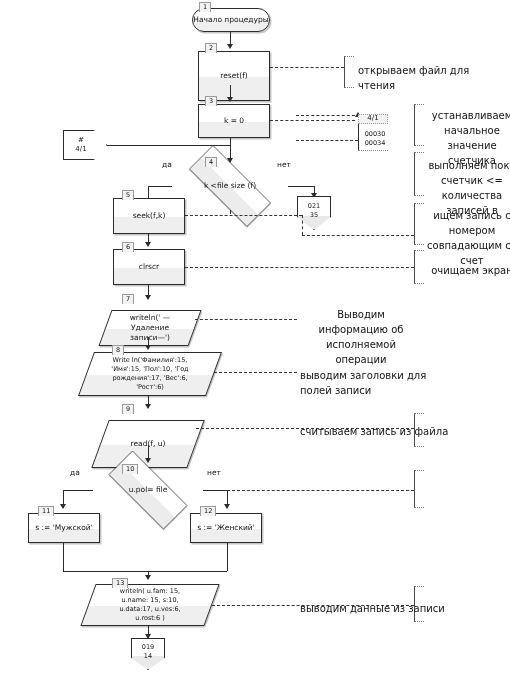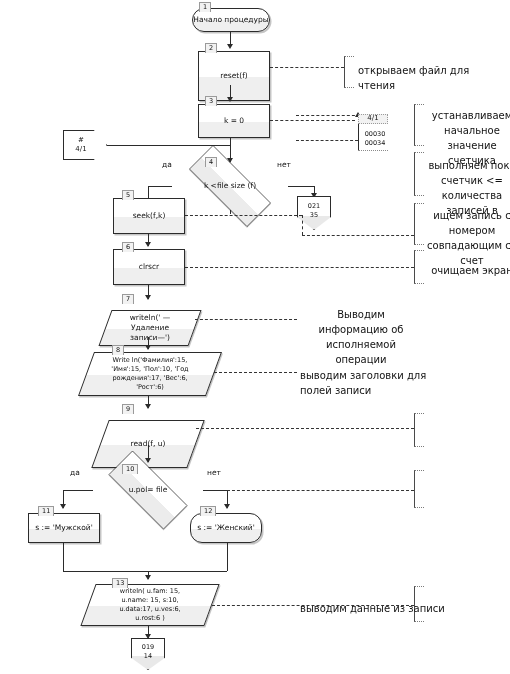--- a/index.html
+++ b/index.html
@@ -294,20 +294,21 @@
   <div class="num" style="left:122px;top:404px;">9</div>
   <div class="node io" style="left:100px;top:411px;width:96px;height:48px;margin-top:9px;">
     <div class="skew"></div>
     <span class="txt">read(f, u)</span>
   </div>
   <div class="dashh" style="left:196px;top:428px;width:218px;"></div>
   <div class="vline" style="left:148px;top:445px;height:17px;"></div>
   <div class="arrow-d" style="left:144.5px;top:458px;"></div>
 
   <div class="brkt" style="left:414px;top:413px;width:10px;height:34px;"></div>
+  <div class="note" style="left:300px;top:424px;width:150px;white-space:pre-line;text-align:left;">считываем запись из файла</div>
 
   <div class="num" style="left:122px;top:464px;">10</div>
   <div class="node dec" style="left:93px;top:466px;width:110px;height:48px;">
     <div class="dia"></div>
     <span class="txt">u.pol= file</span>
   </div>
   <div class="branch" style="left:70px;top:468px;">да</div>
   <div class="branch" style="left:207px;top:468px;">нет</div>
 
   <div class="hline" style="left:63px;top:490px;width:30px;"></div>
@@ -319,21 +320,21 @@
   <div class="arrow-d" style="left:223.5px;top:504px;"></div>
 
   <div class="dashh" style="left:227px;top:490px;width:187px;"></div>
   <div class="brkt" style="left:414px;top:470px;width:10px;height:38px;"></div>
 
   <div class="num" style="left:38px;top:506px;">11</div>
   <div class="node proc" style="left:28px;top:513px;width:72px;height:30px;">
     <span class="txt">s := 'Мужской'</span>
   </div>
   <div class="num" style="left:200px;top:506px;">12</div>
-  <div class="node proc" style="left:190px;top:513px;width:72px;height:30px;border-radius:12px;">
+  <div class="node proc" style="left:190px;top:513px;width:72px;height:30px;">
     <span class="txt">s := 'Женский'</span>
   </div>
 
   <div class="vline" style="left:63px;top:543px;height:28px;"></div>
   <div class="vline" style="left:227px;top:543px;height:28px;"></div>
   <div class="hline" style="left:63px;top:571px;width:164px;"></div>
   <div class="vline" style="left:148px;top:571px;height:8px;"></div>
   <div class="arrow-d" style="left:144.5px;top:575px;"></div>
 
   <div class="num" style="left:112px;top:578px;">13</div>

